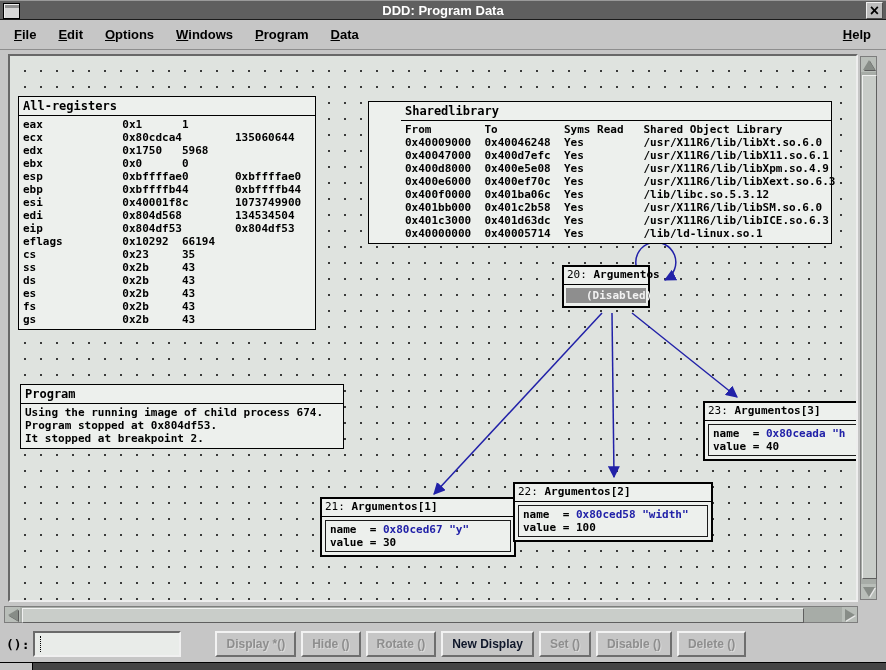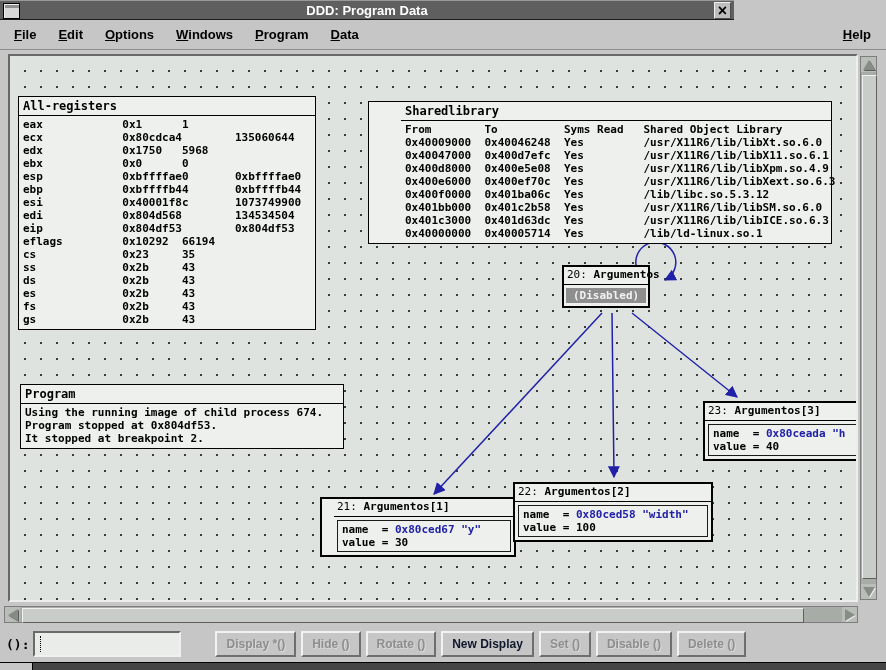--- a/index.html
+++ b/index.html
@@ -7,21 +7,21 @@
     --accent:#2121a8;
   }
   html,body{margin:0;padding:0;background:#9a9a9a;}
   .window{
     position:relative; width:886px; height:670px; background:var(--chrome);
     font-family:"Liberation Sans",sans-serif; overflow:hidden;
     outline:1px solid #2a2a2a;
   }
   
   .titlebar{
-    position:absolute; left:0; top:0; width:734px; height:20px;
+    position:absolute; left:0; top:0; width:886px; height:20px;
     background:#5f5f5f; border-top:1px solid #9a9a9a; border-bottom:1px solid #1a1a1a;
     box-sizing:border-box; display:flex; align-items:center;
   }
   .win-menu-btn{
     position:absolute; left:3px; top:2px; width:15px; height:14px;
     border:1px solid #000; background:linear-gradient(#8f8f8f 0 4px,#d8d8d8 4px 100%);
     box-shadow:inset 1px 1px 0 #efefef;
   }
   .title{
     flex:1; text-align:center; color:#ffffff; font-size:13px; font-weight:bold; letter-spacing:0;
@@ -64,30 +64,30 @@
     margin:0; padding:2px 4px 3px; font:bold 11px/13px "DejaVu Sans Mono",monospace; color:#000;
   }
   .registers{left:8px; top:40px; width:298px;}
   .shlib{left:358px; top:45px; width:464px;padding-left:32px;}
   .program{left:10px; top:328px; width:324px;}
   
   .dnode{
     position:absolute; box-sizing:border-box; background:#edf0ed; border:2px solid #000;
   }
   .node20{left:552px; top:209px; width:88px;}
-  .node21{left:310px; top:441px; width:196px;padding-left:12px;}
+  .node21{left:310px; top:441px; width:196px;}
   .node22{left:503px; top:426px; width:200px;}
   .node23{left:693px; top:345px; width:172px;}
   .dheader{
     font:11px/14px "DejaVu Sans Mono",monospace; padding:1px 3px 2px;
     border-bottom:1px solid #000; white-space:nowrap; color:#000;
   }
   .dheader .dtitle{font-weight:bold;}
   .dstatus{
-    margin:3px 2px; padding:1px 7px; background:#8e8e8e; color:#f2f2f2;
+    margin:3px 2px; padding:1px 20px; background:#8e8e8e; color:#f2f2f2;
     font:bold 11px/13px "DejaVu Sans Mono",monospace; white-space:pre;
   }
   .dfields{
     margin:3px; border:1px solid #1a1a1a; padding:2px 4px; background:#edf0ed;
   }
   .dfield{font:bold 11px/13px "DejaVu Sans Mono",monospace; white-space:pre; color:#000;}
   .dfield .ptr{color:var(--accent);}
   
   .vscroll{
     position:absolute; left:860px; top:56px; width:17px; height:544px;

